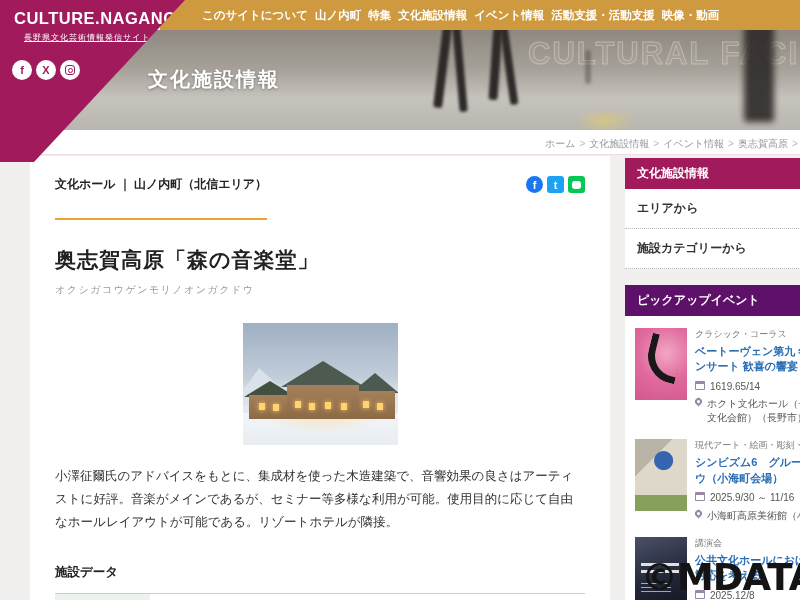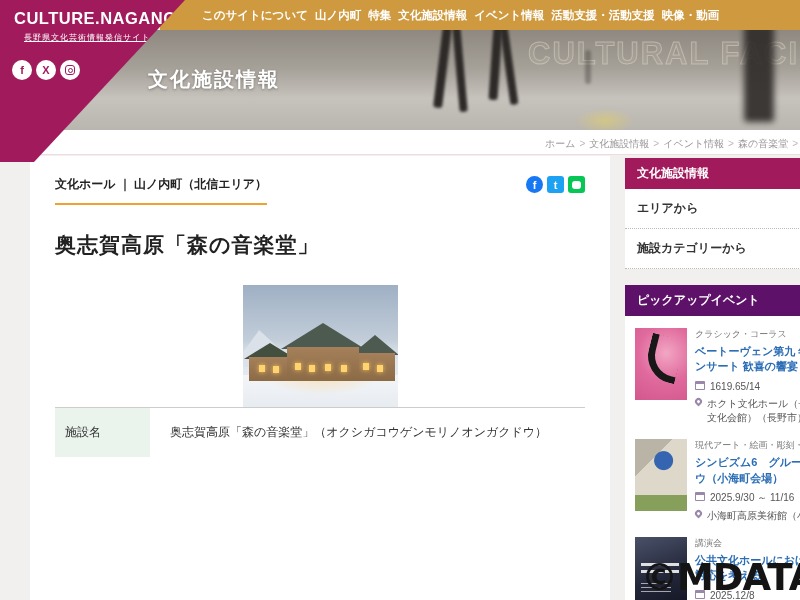--- a/index.html
+++ b/index.html
@@ -44,21 +44,21 @@
   
   .crumbbar { position:absolute; left:0; top:130px; width:800px; height:25px; background:#fff;
     border-bottom:1px solid #eedce2; z-index:1; }
   .crumbs { position:absolute; left:545px; top:7px; white-space:nowrap; font-size:10px; color:#999; }
   .crumbs a { color:#999; text-decoration:none; cursor:pointer; }
   .crumb-sep { margin:0 4px; color:#bbb; }
 
   
   .card { position:absolute; left:30px; top:156px; width:580px; height:444px; background:#fff; padding:20px 25px; z-index:1; }
   .tagrow { display:flex; justify-content:space-between; align-items:flex-start; }
-  .tags { font-size:12px; font-weight:bold; color:#222; border-bottom:2px solid #f0a22e; padding-bottom:10px; cursor:pointer; }
+  .tags { font-size:12px; font-weight:bold; color:#222; border-bottom:2px solid #f0a22e; padding-bottom:25px; cursor:pointer; }
   .share { display:flex; gap:4px; }
   .sh { width:17px; height:17px; border-radius:3px; color:#fff; font-size:11px; font-weight:bold;
     display:flex; align-items:center; justify-content:center; cursor:pointer; }
   .sh-fb { background:#1877f2; border-radius:50%; }
   .sh-tw { background:#1da1f2; }
   .sh-line { background:#06c755; }
   .line-bubble { width:9px; height:8px; background:#fff; border-radius:3px; }
   .page-h1 { font-size:21px; font-weight:bold; color:#222; margin-top:26px; letter-spacing:1px; }
   .kana { font-size:10px; color:#999; margin-top:9px; letter-spacing:1.5px; }
 
@@ -154,37 +154,38 @@
       <div class="soc">f</div>
       <div class="soc">X</div>
       <div class="soc">
           <span class="insta-cam"></span>
         </div>
     </div>
   </div>
 
   <div class="crumbbar">
     <div class="crumbs">
-      <a>ホーム</a><span class="crumb-sep">&gt;</span><a>文化施設情報</a><span class="crumb-sep">&gt;</span><a>イベント情報</a><span class="crumb-sep">&gt;</span><a>森の音楽堂</a><span class="crumb-sep">&gt;</span><span>奥志賀高原「森の音楽堂」</span>
+      <a>ホーム</a><span class="crumb-sep">&gt;</span><a>文化施設情報</a><span class="crumb-sep">&gt;</span><a>イベント情報</a><span class="crumb-sep">&gt;</span><a>奥志賀高原</a><span class="crumb-sep">&gt;</span><span>奥志賀高原「森の音楽堂」</span>
     </div>
   </div>
 
   <div class="card">
     <div class="tagrow">
       <span class="tags">文化ホール ｜ 山ノ内町（北信エリア）</span>
       <div class="share">
         <div class="sh sh-fb">f</div>
         <div class="sh sh-tw">t</div>
         <div class="sh sh-line">
             <span class="line-bubble"></span>
           </div>
       </div>
     </div>
 
     <h1 class="page-h1">奥志賀高原「森の音楽堂」</h1>
+    <div class="kana">オクシガコウゲンモリノオンガクドウ</div>
 
     <div class="photo">
       <div class="mtn"></div>
       <div class="snow"></div>
       <div class="glow"></div>
       <div class="roof r-left"></div>
       <div class="bldg b-left"></div>
       <div class="roof r-right"></div>
       <div class="bldg b-right"></div>
       <div class="roof r-main"></div>
@@ -192,21 +193,23 @@
       <div class="win" style="left:52px;top:78px;"></div>
       <div class="win" style="left:66px;top:80px;"></div>
       <div class="win" style="left:82px;top:79px;"></div>
       <div class="win" style="left:98px;top:80px;"></div>
       <div class="win" style="left:16px;top:80px;"></div>
       <div class="win" style="left:30px;top:81px;"></div>
       <div class="win" style="left:120px;top:78px;"></div>
       <div class="win" style="left:134px;top:80px;"></div>
     </div>
 
-
+    <p class="desc">小澤征爾氏のアドバイスをもとに、集成材を使った木造建築で、音響効果の良さはアーティストに好評。音楽がメインであるが、セミナー等多様な利用が可能。使用目的に応じて自由なホールレイアウトが可能である。リゾートホテルが隣接。</p>
+
+    <div class="data-h">施設データ</div>
     <div>
       <div class="trow">
         <div class="tlabel">施設名</div>
         <div class="tval">奥志賀高原「森の音楽堂」（オクシガコウゲンモリノオンガクドウ）</div>
       </div>
 
     </div>
   </div>
 
   <div class="sidebar">

